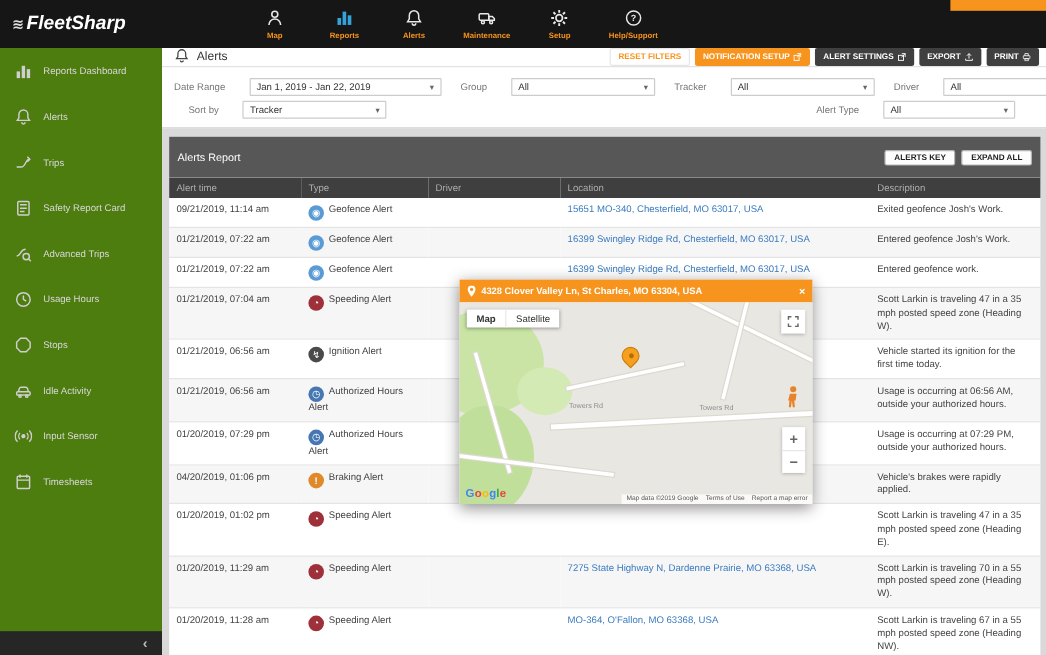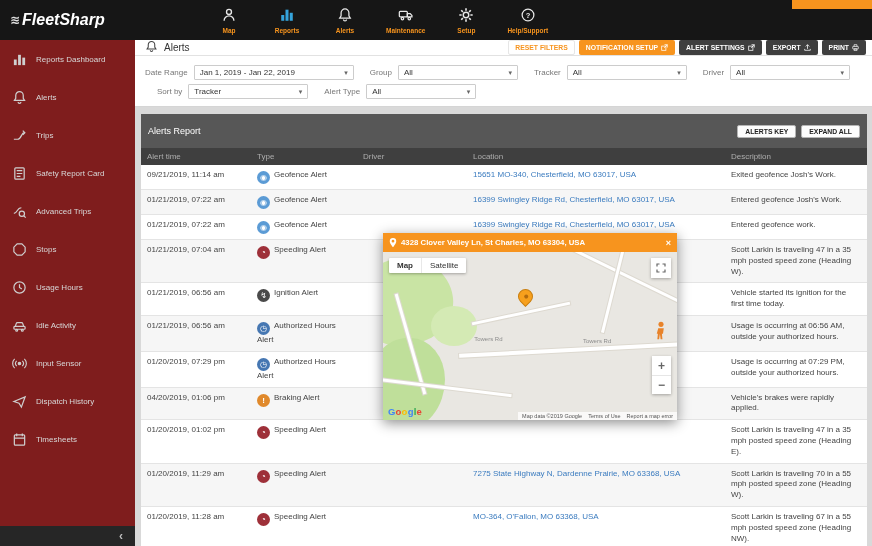--- a/index.html
+++ b/index.html
@@ -15,42 +15,42 @@
   .topnav-item { display:flex; flex-direction:column; align-items:center; gap:2px; color:#e8e8e8; cursor:pointer; min-width:34px; }
   .topnav-item svg { width:16px; height:16px; }
   .topnav-item .nav-label { font-size:6.5px; font-weight:bold; color:#f7941e; white-space:nowrap; }
   .topnav-item[data-active="true"] { color:#35a4dc; }
   .corner-btn { position:absolute; right:0; top:0; width:80px; height:9px; background:#f7941e; }
 
   
   .body-row { display:flex; height:506px; }
 
   
-  .sidebar { width:135px; background:#7f1d1d; display:flex; flex-direction:column; flex:none;text-align:center; }
+  .sidebar { width:135px; background:#4d7c0f; display:flex; flex-direction:column; flex:none;text-align:center; }
   .side-item { height:38px; display:flex; align-items:center; gap:9px; padding-left:12px; color:#d8d8d8; font-size:8px; cursor:pointer; }
   .side-item svg { width:15px; height:15px; color:#cfcfcf; flex:none; }
   .side-collapse { margin-top:auto; height:20px; background:#262626; display:flex; align-items:center; justify-content:flex-end; padding-right:12px; color:#bdbdbd; font-weight:bold; cursor:pointer; }
   .side-collapse::before { content:"‹"; font-size:12px; }
 
   
   .main { flex:1; display:flex; flex-direction:column; min-width:0; }
 
   .page-header { height:26px; background:#fff; display:flex; align-items:center; padding:0 6px 0 10px; border-bottom:1px solid #e2e2e2; }
   .ph-bell svg { width:13px; height:13px; color:#444; }
   .ph-title { font-size:10px; color:#333; margin-left:6px; }
   .ph-actions { margin-left:auto; display:flex; gap:4px; align-items:center; }
   .btn { height:15px; display:inline-flex; align-items:center; gap:3px; font-size:6.8px; font-weight:bold; padding:0 6px; border-radius:2px; border:1px solid transparent; cursor:pointer; font-family:inherit; white-space:nowrap; }
   .btn svg { width:7px; height:7px; }
   .btn-reset { background:#fff; color:#f7941e; border-color:#e6e6e6; }
   .btn-orange { background:#f7941e; color:#fff; }
   .btn-dark { background:#3f3f3f; color:#fff; }
 
   .filters { background:#fff; padding:5px 10px 7px; border-bottom:1px solid #d5d5d5; }
   .filter-row { display:flex; align-items:center; margin-top:4px; }
-  .filter { display:flex; align-items:center; gap:6px; margin-right:16px; }
+  .filter { display:flex; align-items:center; gap:20px; margin-right:16px; }
   .flabel { color:#777; font-size:8px; white-space:nowrap; }
   .select { display:flex; align-items:center; justify-content:space-between; border:1px solid #ccc; background:#fff; font-size:8px; color:#333; padding:2px 5px; cursor:pointer; border-radius:1px; }
   .select .caret::after { content:"▾"; color:#666; font-size:7px; margin-left:6px; }
   .w160{width:160px}.w120{width:120px}.w110{width:110px}
 
   
   .report { margin:7px 5px 0 6px; }
   .report-bar { height:34px; background:#575757; color:#fff; display:flex; align-items:center; padding:0 7px; font-size:9px; }
   .rb-actions { margin-left:auto; display:flex; gap:5px; }
   .rb-btn { background:#fdfdfd; color:#222; border:1px solid #b5b5b5; font-size:6.8px; font-weight:bold; padding:2px 7px; border-radius:2px; cursor:pointer; font-family:inherit; }
@@ -203,52 +203,46 @@
       <div class="side-item">
         <svg viewBox="0 0 16 16" fill="none" stroke="currentColor" stroke-width="1.3">
             <path d="M2 10c4 0 3-6 8-6"></path>
             <circle cx="10.5" cy="10.5" r="2.8"></circle>
             <path d="M12.6 12.6l2 2"></path>
           </svg>
         <span>Advanced Trips</span>
       </div>
       <div class="side-item">
         <svg viewBox="0 0 16 16" fill="none" stroke="currentColor" stroke-width="1.3">
-            <polygon points="5.5,2 10.5,2 14,5.5 14,10.5 10.5,14 5.5,14 2,10.5 2,5.5"></polygon>
-          </svg>
-        <span>Stops</span>
-      </div>
-      <div class="side-item">
-        <svg viewBox="0 0 16 16" fill="none" stroke="currentColor" stroke-width="1.3">
             <circle cx="8" cy="8" r="6"></circle>
             <path d="M8 4.5V8l2.5 1.5"></path>
           </svg>
         <span>Usage Hours</span>
+      </div>
+      <div class="side-item">
+        <svg viewBox="0 0 16 16" fill="none" stroke="currentColor" stroke-width="1.3">
+            <polygon points="5.5,2 10.5,2 14,5.5 14,10.5 10.5,14 5.5,14 2,10.5 2,5.5"></polygon>
+          </svg>
+        <span>Stops</span>
       </div>
       <div class="side-item">
         <svg viewBox="0 0 16 16" fill="none" stroke="currentColor" stroke-width="1.3">
             <path d="M3.5 9l1-3c.2-.6.7-1 1.3-1h4.4c.6 0 1.1.4 1.3 1l1 3"></path>
             <rect x="2" y="9" width="12" height="3" rx="1"></rect>
             <circle cx="5" cy="13" r="1"></circle>
             <circle cx="11" cy="13" r="1"></circle>
           </svg>
         <span>Idle Activity</span>
       </div>
       <div class="side-item">
         <svg viewBox="0 0 16 16" fill="none" stroke="currentColor" stroke-width="1.2">
             <circle cx="8" cy="8" r="1.3" fill="currentColor"></circle>
             <path d="M5 5.2a4 4 0 0 0 0 5.6M11 5.2a4 4 0 0 1 0 5.6M2.8 3a7 7 0 0 0 0 10M13.2 3a7 7 0 0 1 0 10"></path>
           </svg>
         <span>Input Sensor</span>
-      </div>
-      <div class="side-item">
-        <svg viewBox="0 0 16 16" fill="none" stroke="currentColor" stroke-width="1.3">
-            <path d="M2 8l12-5-4 11-2.5-4.2L2 8z"></path>
-          </svg>
-        <span>Dispatch History</span>
       </div>
       <div class="side-item">
         <svg viewBox="0 0 16 16" fill="none" stroke="currentColor" stroke-width="1.3">
             <rect x="2.5" y="3" width="11" height="11" rx="1"></rect>
             <path d="M5 1.5v3M11 1.5v3M2.5 6.5h11"></path>
           </svg>
         <span>Timesheets</span>
       </div>
       <div class="side-collapse">
           <span></span>
@@ -320,21 +314,21 @@
               </div>
           </div>
           <div class="filter">
             <span class="flabel">Driver</span>
             <div class="select w120">
                 <span>All</span>
                 <span class="caret"></span>
               </div>
           </div>
         </div>
-        <div class="filter-row" style="margin-left:12px;">
+        <div class="filter-row" style="margin-left:12px;justify-content:space-between;">
           <div class="filter">
             <span class="flabel">Sort by</span>
             <div class="select w120">
                 <span>Tracker</span>
                 <span class="caret"></span>
               </div>
           </div>
           <div class="filter">
             <span class="flabel">Alert Type</span>
             <div class="select w110">

